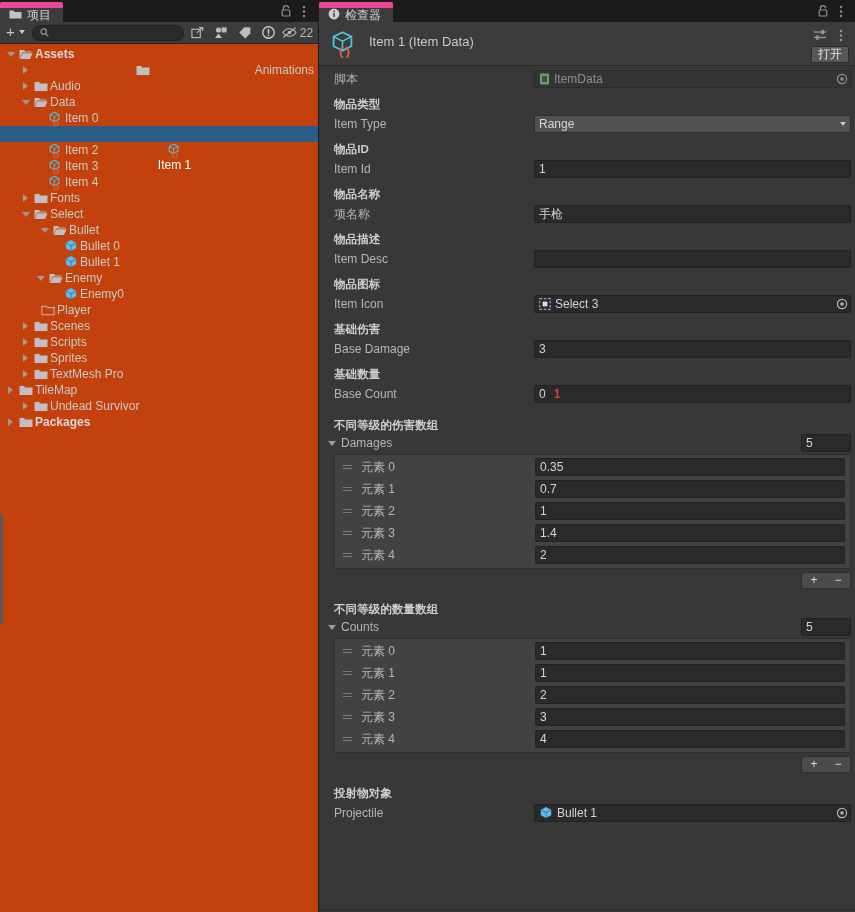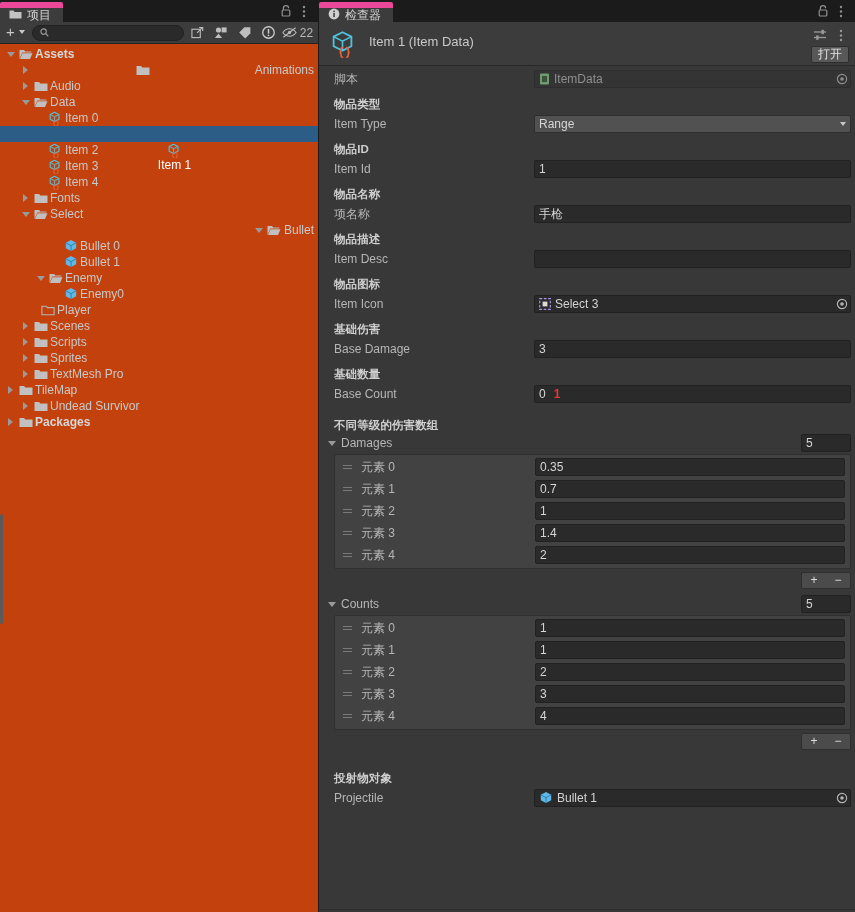--- a/index.html
+++ b/index.html
@@ -338,21 +338,21 @@
             <span class="tri-d"></span>
           </span>
           <span class="ricon">
             <svg width="14" height="11" viewBox="0 0 14 11">
               <path d="M0.5 1h4.6l1.1 1.4H12.3v1.2H3.3L0.5 10z" fill="#c0c0c0"></path>
               <path d="M3.5 4.2h10L11 10H0.9z" fill="#c0c0c0"></path>
             </svg>
           </span>
           <span class="rlabel">Select</span>
         </div>
-        <div class="row" style="padding-left: 38px; justify-content: flex-end;">
+        <div class="row" style="padding-left: 38px;">
           <span class="arrow">
             <span class="tri-d"></span>
           </span>
           <span class="ricon">
             <svg width="14" height="11" viewBox="0 0 14 11">
               <path d="M0.5 1h4.6l1.1 1.4H12.3v1.2H3.3L0.5 10z" fill="#c0c0c0"></path>
               <path d="M3.5 4.2h10L11 10H0.9z" fill="#c0c0c0"></path>
             </svg>
           </span>
           <span class="rlabel">Bullet</span>
@@ -749,20 +749,21 @@
               </div>
             </div>
      <div class="addrow">
        <div class="addbtns">
          <span>+</span>
          <span>−</span>
        </div>
      </div>
           </div>
           <div style="margin-top: 6px;">
+            <div class="tooltip-lbl">不同等级的数量数组</div>
      <div class="arrhdr">
        <span class="arrow">
                 <span class="tri-d"></span>
               </span>
        <span class="nm">Counts</span>
        <span class="sz">
          <span class="txtfield">
            <span>5</span>
          </span>
        </span>
@@ -831,21 +832,21 @@
             </div>
      <div class="addrow">
        <div class="addbtns">
          <span>+</span>
          <span>−</span>
        </div>
      </div>
           </div>
         </div>
       <div id="projectile">
-          <div style="margin-top:14px">
+          <div style="margin-top:6px">
      <div class="tooltip-lbl">投射物对象</div>
      <div class="fieldrow">
        <div class="flabel">Projectile</div>
        <div class="fctl">
          <div class="objfield">
            <span style="display:flex">
                     <svg width="14" height="14" viewBox="0 0 14 14">
         <path d="M7 1.1L1.8 3.8v5.4L7 12l5.2-2.8V3.8z" fill="#5fb8e8"></path>
         <path d="M1.8 3.8L7 6.6l5.2-2.8M7 6.6V12" fill="none" stroke="#2b7ca8" stroke-width=".9"></path>
       </svg>

